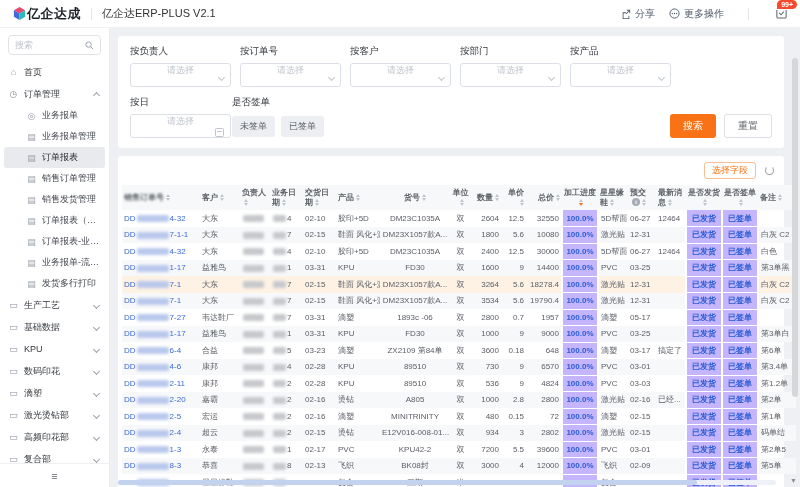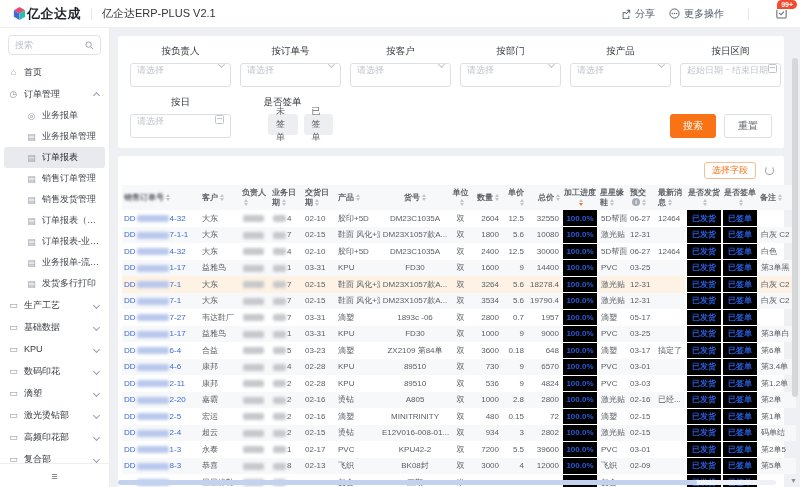--- a/index.html
+++ b/index.html
@@ -42,33 +42,33 @@
     display:flex;align-items:center;justify-content:center;color:#5f646c;font-size:11px;background:#fff;}
 
   
   .main{position:fixed;left:110px;top:28px;right:0;bottom:0;padding:8px 16px 0 8px;overflow:hidden;}
   .card{background:#fff;border-radius:3px;}
 
   
   .filter-card{padding:9px 12px 10px;}
   .filter-row{display:flex;gap:9px;}
   .field{width:101px;flex:none;}
-  .f-label{font-size:9.5px;color:#33373d;margin-bottom:5px;text-align:center;}
-  .control{height:24px;border:1px solid #dcdfe6;border-radius:3px;display:flex;align-items:flex-start;
-    padding:0 6px;font-size:9px;background:#fff;overflow:hidden;white-space:nowrap;cursor:pointer;}
+  .f-label{font-size:9.5px;color:#33373d;margin-bottom:5px;}
+  .control{height:24px;border:1px solid #dcdfe6;border-radius:3px;display:flex;align-items:center;
+    padding:0 6px;font-size:9px;background:#fff;overflow:hidden;white-space:nowrap;cursor:pointer;flex-direction:column;}
   .ph{color:#c0c4cc;}
   .ph.sep{margin:0 3px;}
   .sel-chev{width:5px;height:5px;border-right:1.2px solid #c0c4cc;border-bottom:1.2px solid #c0c4cc;
     transform:rotate(45deg);margin-left:auto;margin-top:-2px;flex:none;}
   .cal-icon{width:9px;height:9px;border:1px solid #c0c4cc;border-radius:1.5px;margin-left:auto;
     position:relative;flex:none;}
   .cal-icon::before{content:"";position:absolute;left:1px;right:1px;top:2px;height:1px;background:#c0c4cc;}
   .filter-row2{display:flex;margin-top:9px;align-items:flex-end;}
   .row2-fields{display:flex;gap:1px;}
-  .toggle-group{display:flex;gap:6px;height:24px;padding-left:36px;}
+  .toggle-group{display:flex;gap:6px;height:24px;align-items:center;}
   .tog{height:21px;padding:0 8px;background:#eceef1;border-radius:3px;font-size:9px;color:#5f6368;
     display:flex;align-items:center;cursor:pointer;}
   .filter-actions{margin-left:auto;display:flex;gap:8px;}
   .btn{height:24px;border-radius:3px;font-size:10px;display:flex;align-items:center;
     padding:0 13px;cursor:pointer;border:none;font-family:inherit;}
   .btn-search{background:#f97316;color:#fff;}
   .btn-reset{background:#fff;border:1px solid #dcdfe6;color:#5f6368;}
 
   
   .table-card{margin-top:8px;padding:4px 4px 0;height:340px;}
@@ -78,21 +78,21 @@
   .refresh-icon{width:9px;height:9px;border:1.2px solid #9aa0a8;border-radius:50%;
     border-top-color:transparent;cursor:pointer;}
 
   table{width:100%;border-collapse:collapse;table-layout:fixed;font-size:8px;color:#5a5e66;}
   thead th{background:#f7f8fa;color:#5f6368;font-weight:bold;font-size:8px;line-height:1.2;
     padding:3px 2px;vertical-align:middle;}
   tbody td{height:16.5px;padding:0 2px;white-space:nowrap;overflow:hidden;}
   tbody tr:nth-child(even){background:#f7f8fa;}
   tbody tr.highlight{background:#fdf2e4;}
   .al-left{text-align:left;} .al-right{text-align:right;} .al-center{text-align:center;}
-  td.green{background:#000000;color:#2a5cd6;text-align:center;border-left:2px solid #fff;
+  td.green{background:#c4b5fd;color:#2a5cd6;text-align:center;border-left:2px solid #fff;
     border-right:2px solid #fff;border-bottom:1px solid #fff;font-weight:bold;}
   .order-link{color:#3a68d8;cursor:pointer;}
   .blob{display:inline-block;height:7px;border-radius:2px;vertical-align:middle;
     filter:blur(1.5px);margin:0 1px;}
   .blob.blue{background:#b9c8ec;width:32px;}
   .blob.gray{background:#c6c8cc;}
   .w22{width:21px;} .w13{width:13px;}
   .blur-text{filter:blur(1.3px);}
   .carets{display:inline-flex;flex-direction:column;gap:1.5px;margin-left:2px;vertical-align:middle;}
   .c-up{width:0;height:0;border-left:2.5px solid transparent;border-right:2.5px solid transparent;
@@ -290,29 +290,20 @@
             <span class="sel-chev"></span>
           </div>
         </div>
         <div class="field">
           <div class="f-label">按产品</div>
           <div class="control">
             <span class="ph">请选择</span>
             <span class="sel-chev"></span>
           </div>
         </div>
-        <div class="field">
-          <div class="f-label">按日区间</div>
-          <div class="control">
-            <span class="ph">起始日期</span>
-            <span class="ph sep">-</span>
-            <span class="ph">结束日期</span>
-            <span class="cal-icon"></span>
-          </div>
-        </div>
       </div>
     <div class="filter-row2">
       <div class="row2-fields">
           <div class="field">
             <div class="f-label">按日</div>
             <div class="control">
               <span class="ph">请选择</span>
               <span class="cal-icon"></span>
             </div>
           </div>

